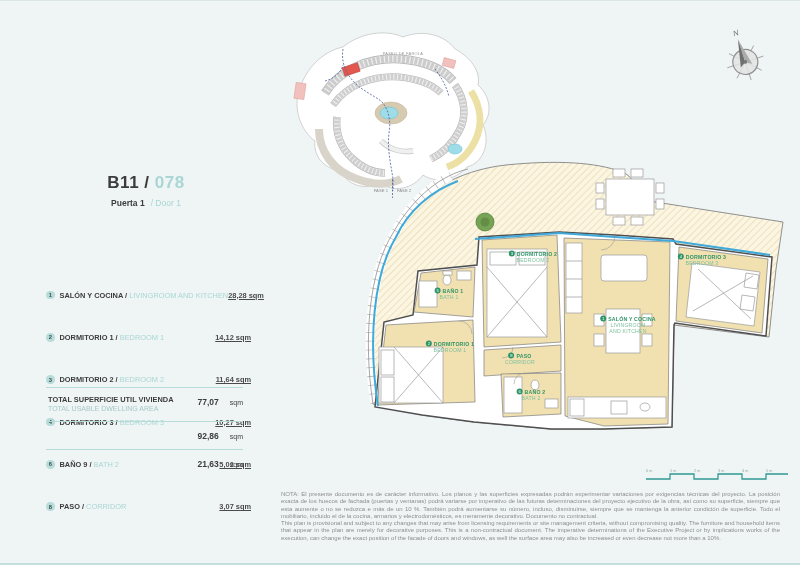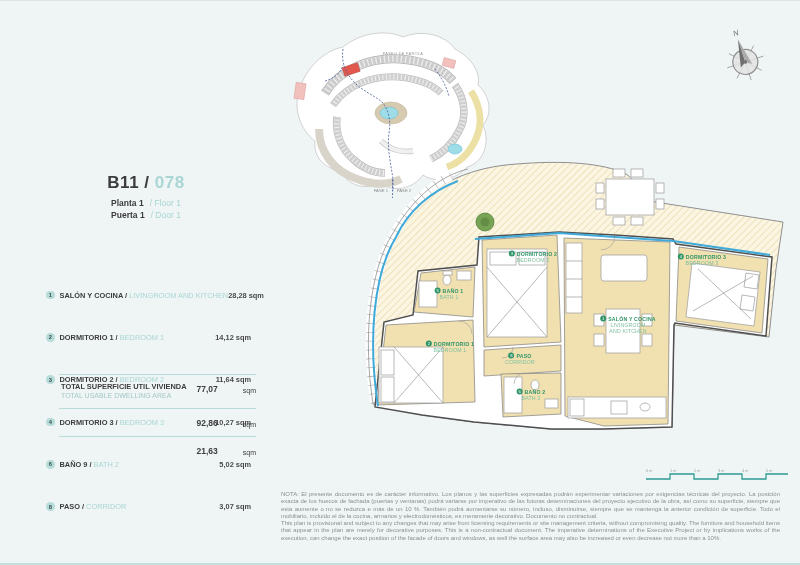--- a/index.html
+++ b/index.html
@@ -23,28 +23,28 @@
   .hdr .l3 .en{color:#a9d6d4;}
 
   
   .legend{position:absolute;left:46px;top:257px;width:205px;}
   .lrow{display:flex;align-items:center;height:10.3px;font-size:7.4px;margin-top:32px;}
   .lnum{flex:0 0 auto;width:8.5px;height:8.5px;border-radius:50%;background:#b7dcda;color:#35514f;
         font-size:5.8px;font-weight:bold;display:flex;align-items:center;justify-content:center;}
   .lname{margin-left:5px;white-space:nowrap;}
   .lname .es{font-weight:bold;color:#3c3c3c;}
   .lname .en{color:#a9d6d4;}
-  .larea{margin-left:auto;color:#4a4a4a;font-weight:bold;white-space:nowrap;}
-
-  
-  .totals{position:absolute;left:46px;top:373px;width:197px;margin-left:13px;}
+  .larea{margin-left:auto;color:#4a4a4a;font-weight:bold;white-space:nowrap;text-decoration:underline;}
+
+  
+  .totals{position:absolute;left:46px;top:386px;width:197px;}
   .tblock{border-top:1px solid #b7dbd9;padding:7px 0 8px 2px;display:flex;align-items:flex-start;}
   .tlbl .es{font-size:7.4px;font-weight:bold;color:#3c3c3c;display:block;line-height:9px;}
   .tlbl .en{font-size:7px;color:#a5c9c7;display:block;line-height:9px;}
-  .tval{margin-left:auto;display:flex;align-items:flex-end;gap:25px;padding-top:2px;}
+  .tval{margin-left:auto;display:flex;align-items:center;gap:11px;padding-top:2px;}
   .tval .v{font-size:8.5px;font-weight:bold;color:#3c3c3c;}
   .tval .u{font-size:7px;color:#3c3c3c;}
 
   
   .plan{position:absolute;left:363px;top:158px;width:430px;height:305px;}
   .plan svg{position:absolute;inset:0;}
   .plan-label{position:absolute;transform:translate(-50%,-50%);text-align:center;line-height:6px;z-index:5;}
   .pl-row{white-space:nowrap;}
   .pl-num{display:inline-block;width:6px;height:6px;border-radius:50%;background:#2f9468;color:#fff;
           font-size:4.2px;line-height:6px;text-align:center;vertical-align:1px;margin-right:2px;}
@@ -121,24 +121,20 @@
       <polygon points="33,13 39,41 33,37" fill="#ababab"></polygon>
       <circle cx="33" cy="37" r="1.8" fill="#777"></circle>
       <text x="33" y="9" text-anchor="middle" font-size="7.5" fill="#6f6f6f" font-style="italic">N</text>
     </g>
   </svg>
 
   <div class="hdr">
     <div class="l1"><span>B11 /</span> <span class="code">078</span></div>
     <div class="l3">
       <div class="row">
-          <span class="es">Planta 1</span>
-          <span class="en">/ Floor 1</span>
-        </div>
-      <div class="row">
           <span class="es">Puerta 1</span>
           <span class="en">/ Door 1</span>
         </div>
     </div>
   </div>
 
   <div class="legend">
     <div class="lrow">
         <span class="lnum">1</span>
         <span class="lname"><span class="es">SALÓN Y COCINA /</span> <span class="en">LIVINGROOM AND KITCHEN</span></span>

